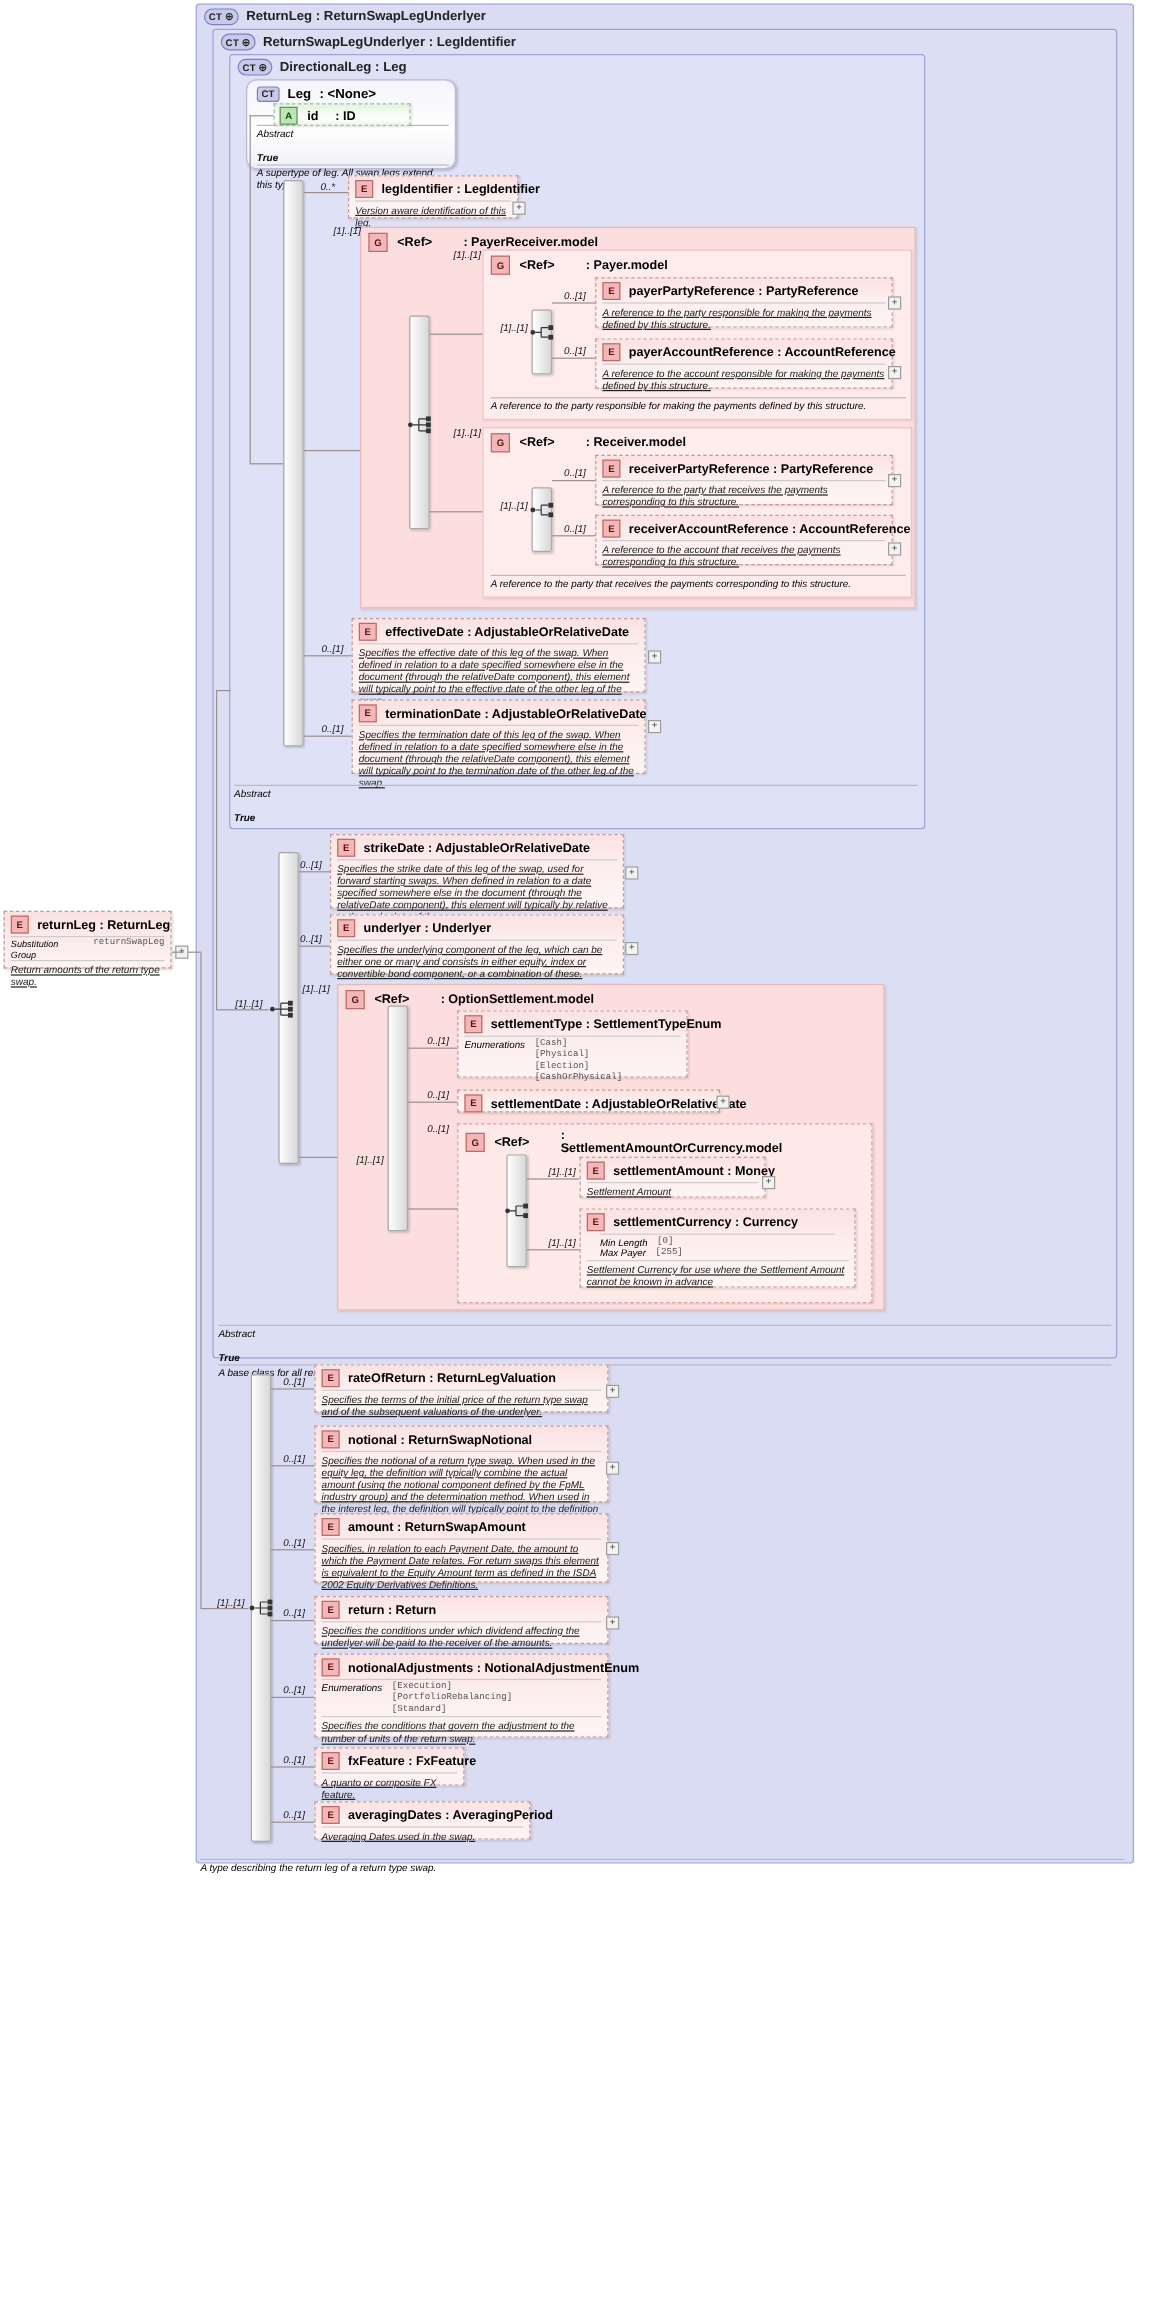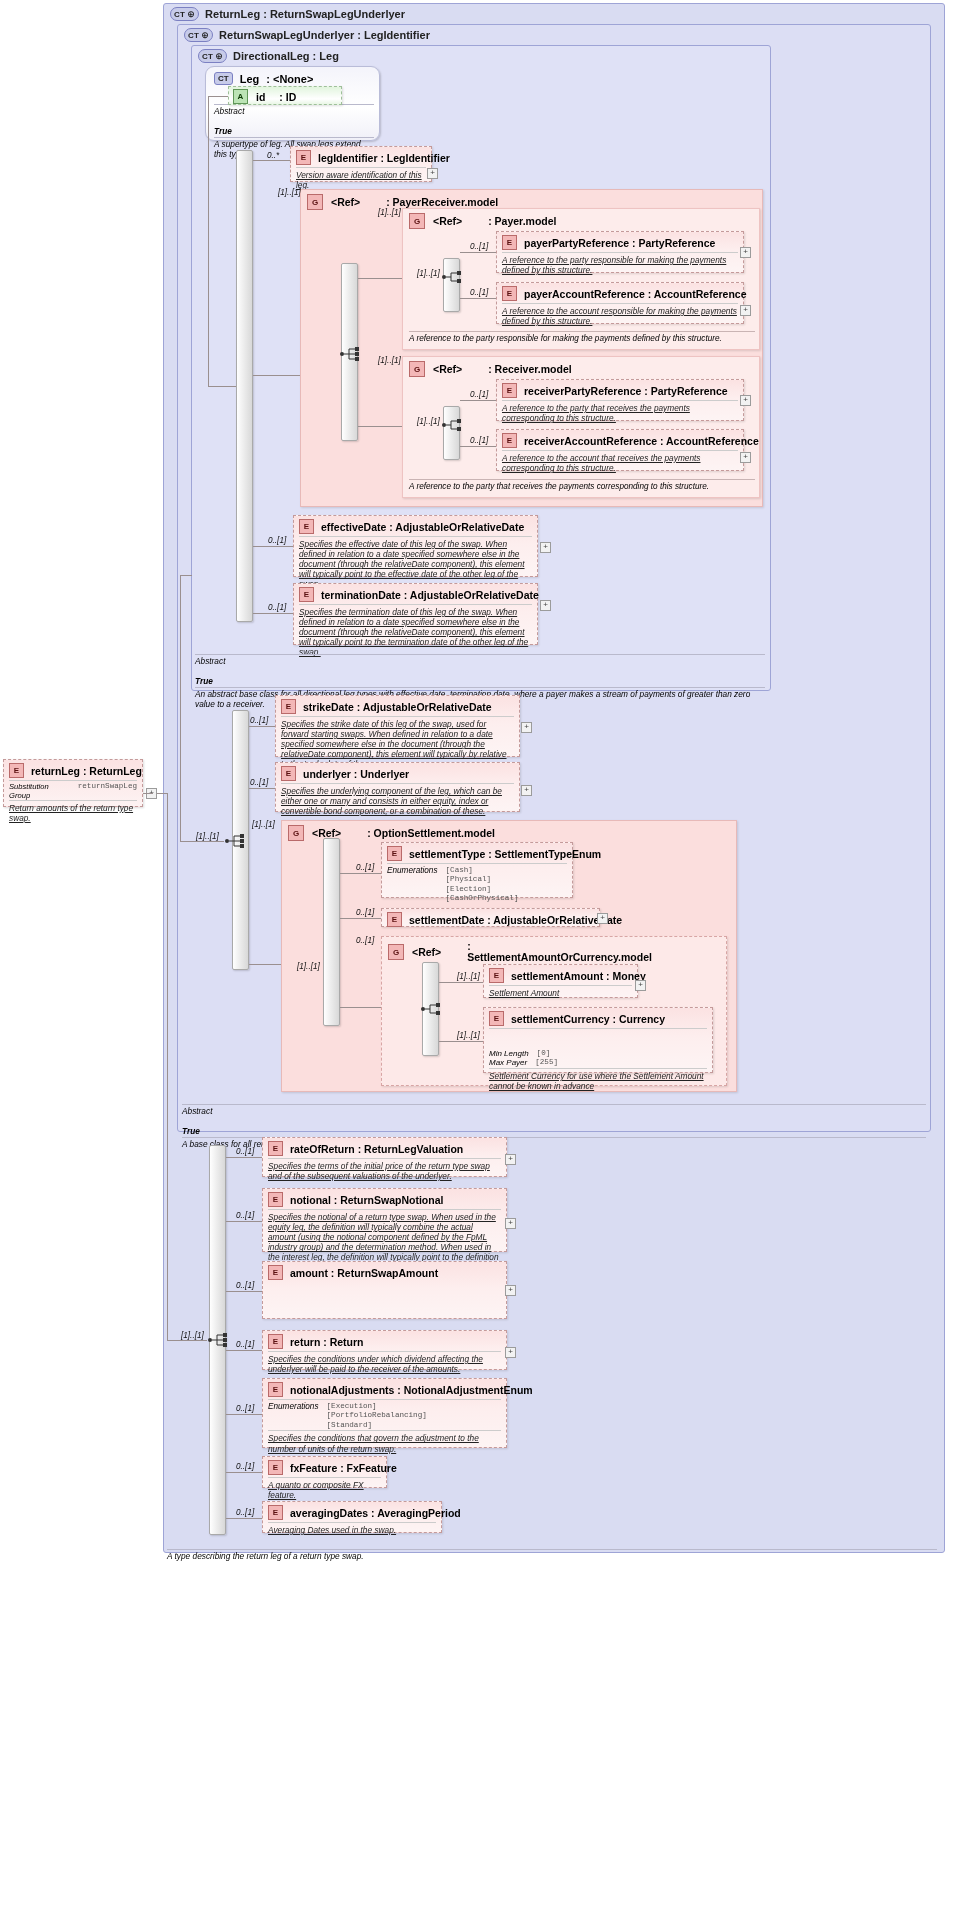--- a/index.html
+++ b/index.html
@@ -275,21 +275,20 @@
 </div>
 <div class="plus" style="left:540px;top:600px;">+</div>
 <div class="card" style="left:268px;top:603px;">0..[1]</div>
 <div class="abs ln ln-h" style="left:253px;top:613px;width:40px;"></div>
 
 <div class="foot" style="left:195px;top:654px;width:570px;">
   <div class="row">
     <span class="k">Abstract</span>
     <span class="v">True</span>
   </div>
-  <div class="d">An abstract base class for all directional leg types with effective date, termination date, where a payer makes a stream of payments of greater than zero value to a receiver.</div>
 </div>
 
 <div class="abs seqbar" style="left:232px;top:710px;width:17px;height:260px;"></div>
 <div class="abs" style="left:224px;top:832px;width:22px;height:18px;">
   <svg width="22" height="18" viewBox="0 0 22 18">
       <circle cx="3" cy="9" r="2" fill="#333"></circle>
       <path d="M5 9h5M10 4v10M10 4h6M10 9h6M10 14h6" stroke="#333" fill="none" stroke-width="1"></path>
       <rect x="16" y="2" width="4" height="4" fill="#333"></rect>
       <rect x="16" y="7" width="4" height="4" fill="#333"></rect>
       <rect x="16" y="12" width="4" height="4" fill="#333"></rect>
@@ -400,21 +399,21 @@
 </div>
 <div class="plus" style="left:635px;top:980px;">+</div>
 <div class="card" style="left:457px;top:972px;">[1]..[1]</div>
 <div class="abs ln ln-h" style="left:439px;top:982px;width:44px;"></div>
 
 <div class="abs elem" style="left:483px;top:1007px;width:230px;height:66px;">
   <div class="elem-hd">
       <span class="badge-e">E</span>
     <span>settlementCurrency : Currency</span>
     </div>
-  <div style="border-top:1px solid #ccc;margin:0 5px;padding-top:20px;font-size:8px;">
+  <div style="border-top:1px solid #ccc;margin:0 16px;padding-top:2px;font-size:8px;">
     <div style="display:flex;gap:8px;">
         <span style="font-style:italic;">Min Length</span>
       <span class="enumbox">[0]</span>
       </div>
     <div style="display:flex;gap:8px;">
         <span style="font-style:italic;">Max Payer</span>
       <span class="enumbox">[255]</span>
       </div>
   </div>
   <div class="elem-doc">Settlement Currency for use where the Settlement Amount cannot be known in advance</div>
@@ -465,20 +464,21 @@
 </div>
 <div class="plus" style="left:505px;top:1218px;">+</div>
 <div class="card" style="left:236px;top:1211px;">0..[1]</div>
 <div class="abs ln ln-h" style="left:226px;top:1221px;width:36px;"></div>
 
 <div class="abs elem" style="left:262px;top:1261px;width:245px;height:58px;">
   <div class="elem-hd">
       <span class="badge-e">E</span>
     <span>amount : ReturnSwapAmount</span>
     </div>
+  <div class="elem-doc">Specifies, in relation to each Payment Date, the amount to which the Payment Date relates. For return swaps this element is equivalent to the Equity Amount term as defined in the ISDA 2002 Equity Derivatives Definitions.</div>
 </div>
 <div class="plus" style="left:505px;top:1285px;">+</div>
 <div class="card" style="left:236px;top:1281px;">0..[1]</div>
 <div class="abs ln ln-h" style="left:226px;top:1291px;width:36px;"></div>
 
 <div class="abs elem" style="left:262px;top:1330px;width:245px;height:40px;">
   <div class="elem-hd">
       <span class="badge-e">E</span>
     <span>return : Return</span>
     </div>

